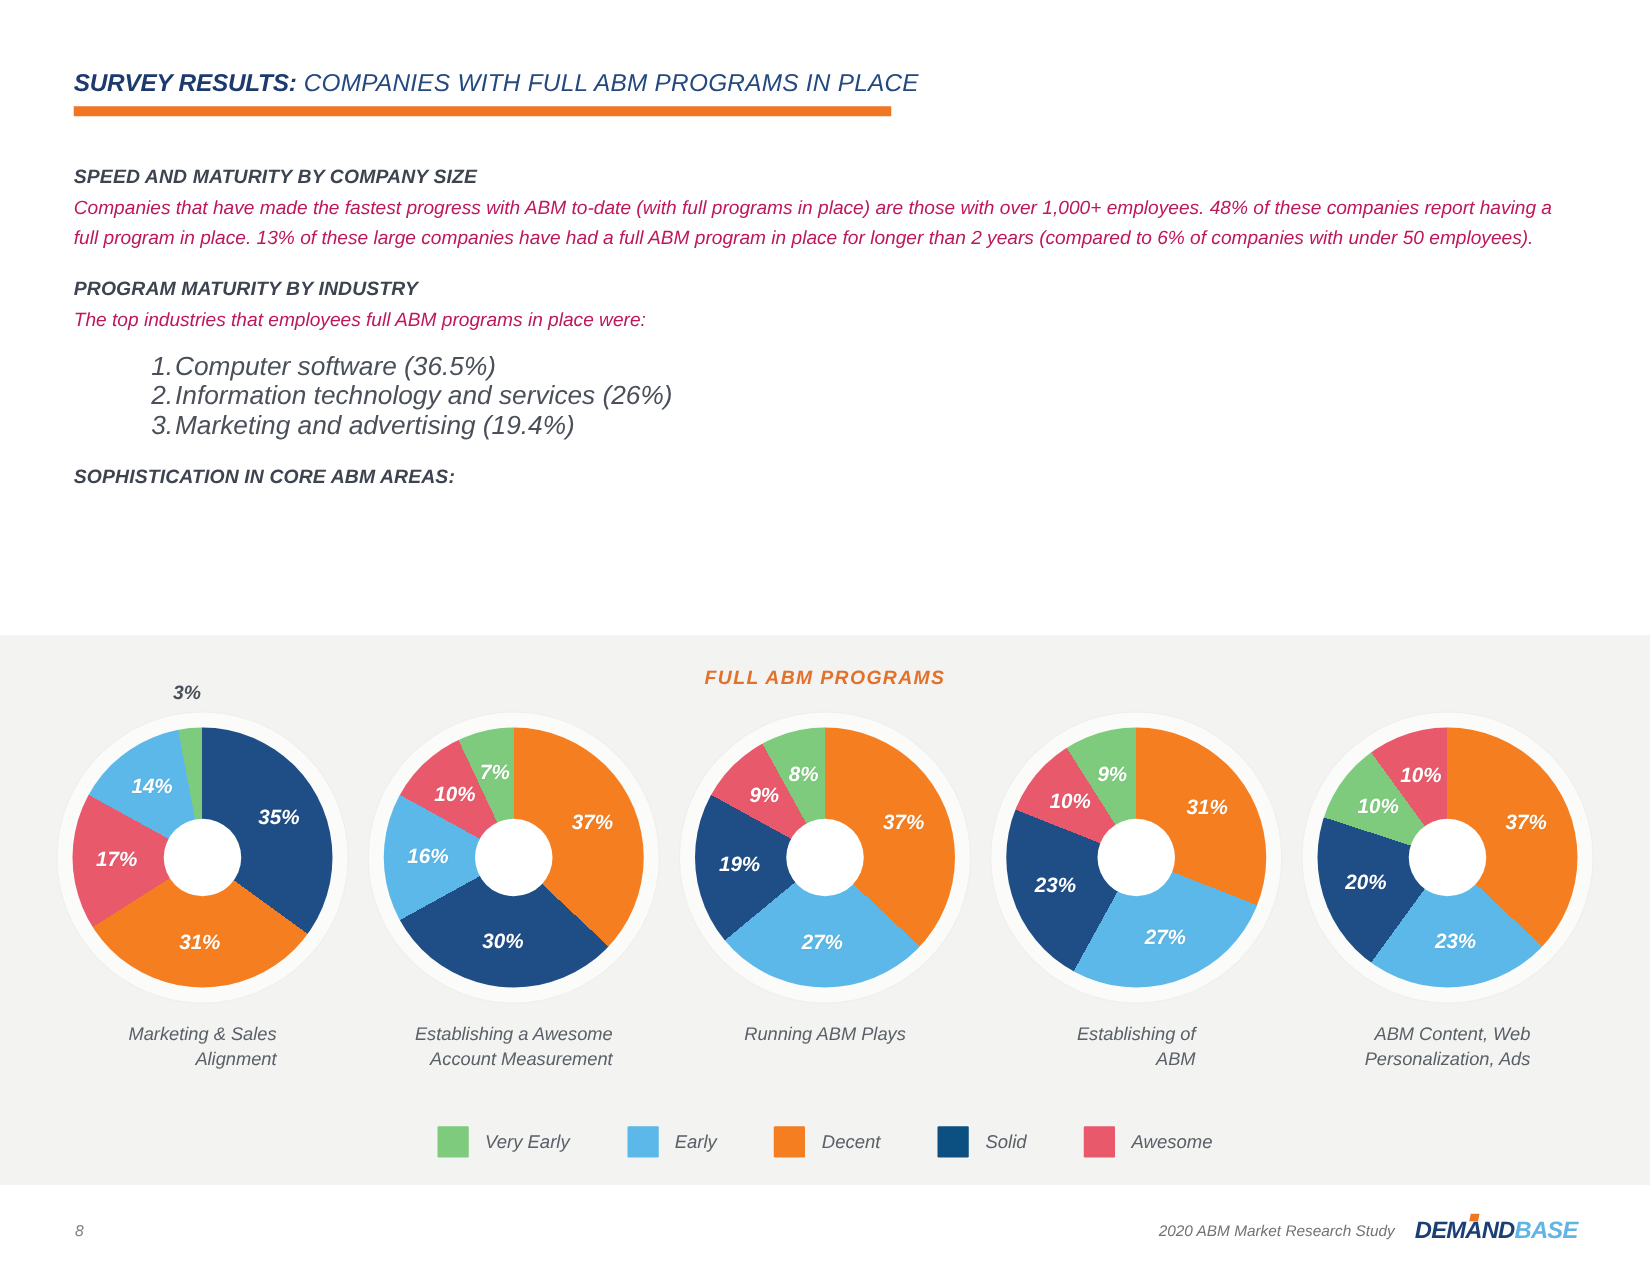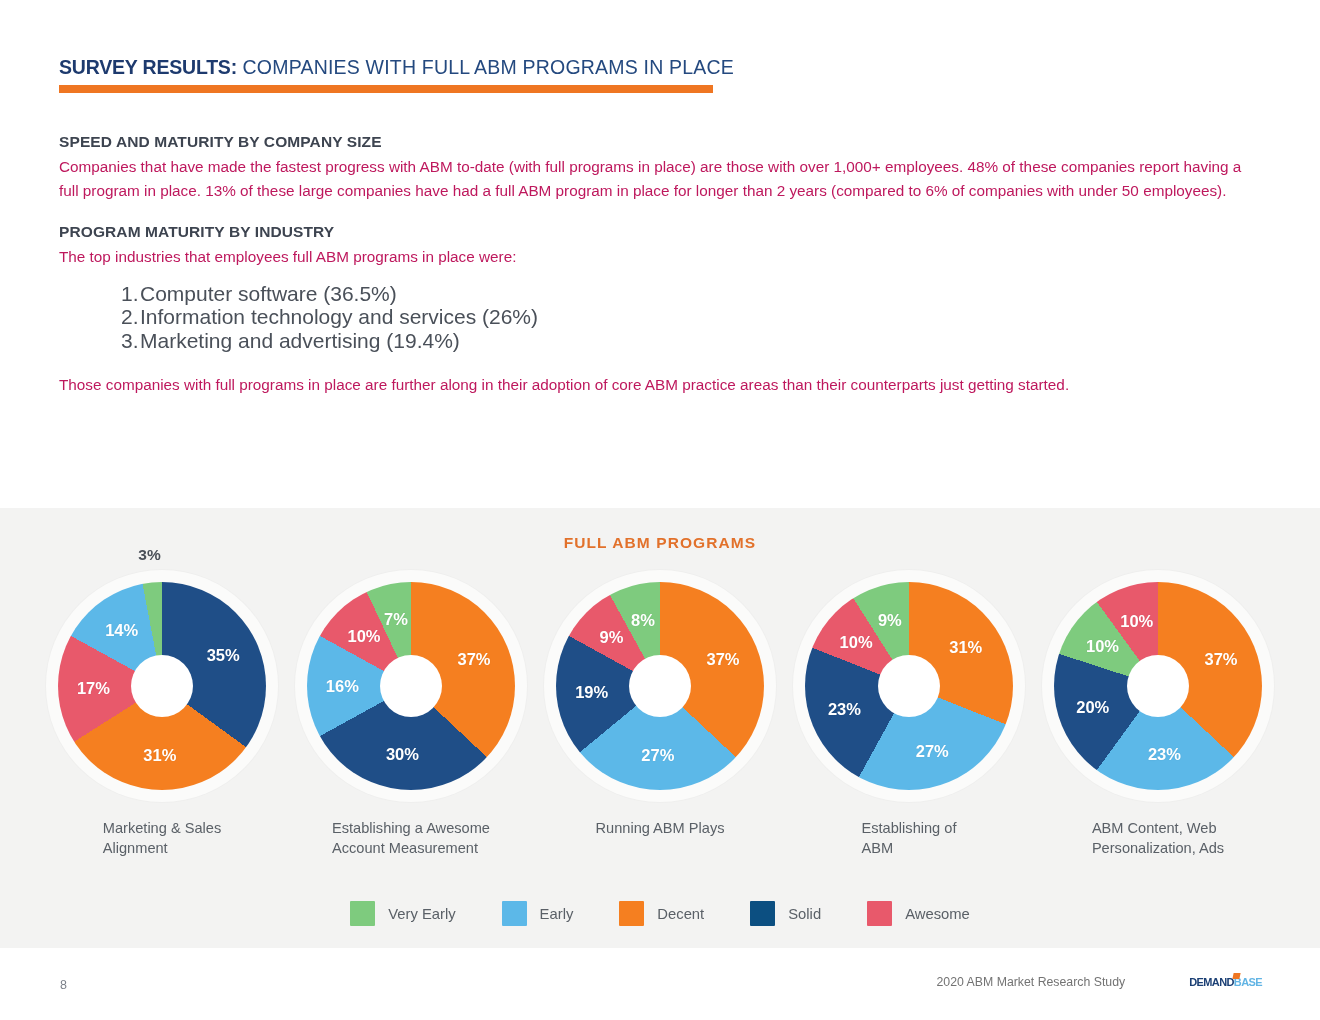--- a/index.html
+++ b/index.html
@@ -2,21 +2,21 @@
 <html><head>
 <meta charset="utf-8">
 <style>
   * { box-sizing: border-box; margin: 0; padding: 0; }
   html, body {
     width: 1320px; height: 1020px;
     background: #ffffff;
     font-family: "Liberation Sans", sans-serif;
     overflow: hidden;
   }
-  .page { position: relative; width: 1236px; height: 1020px; background:#fff; }
+  .page { position: relative; width: 1236px; height: 1020px; background:#fff;font-style:italic; }
 
   
   .header { position: absolute; left: 59px; top: 56px; width: 1200px; }
   .header-title { font-size: 19.5px; letter-spacing: .2px; color: #20386b; white-space: nowrap; }
   .header-title .strong { font-weight: 800; color: #1d3a6e; letter-spacing: -0.2px; }
   .header-title .rest { font-weight: 400; color: #24497f; }
   .header-rule { position: absolute; left: 0; top: 29px; width: 654px; height: 8px; background: #ef7622; }
 
   
   .body-area { position: absolute; left: 59px; top: 133px; width: 1200px; }
@@ -57,41 +57,41 @@
     position: absolute; left: 50%; top: 50%; width: 62px; height: 62px;
     margin: -31px 0 0 -31px; border-radius: 50%; background: #ffffff;
   }
   .slice-label {
     position: absolute; color: #ffffff; font-size: 16.5px; font-weight: 700;
     transform: translate(-50%, -50%); white-space: nowrap;
     text-shadow: 0 0 2px rgba(0,0,0,.08);
   }
   .slice-label.outside { color: #4a5059; text-shadow: none; font-size: 15.5px; }
   .chart-caption {
-    margin-top: 16px; text-align: left; font-size: 14.6px; line-height: 20px;
+    margin-top: 16px; text-align: right; font-size: 14.6px; line-height: 20px;
     color: #5a6067; font-weight: 400; max-width: 220px;
   }
 
   
   .legend {
     position: absolute; top: 393px; left: 0; width: 1320px;
     display: flex; justify-content: center; align-items: center; gap: 46px;
   }
   .legend-item { display: flex; align-items: center; gap: 13px; justify-content: center; }
   .legend-swatch { width: 25px; height: 25px; border-radius: 1px; }
   .legend-label { font-size: 14.8px; color: #5a6067; }
 
   
   .footer { position: absolute; left: 0; top: 966px; width: 1320px; height: 54px; }
   .page-num { position: absolute; left: 60px; top: 12px; font-size: 12.5px; color: #7c818a; }
   .footer-right {
     position: absolute; right: 58px; top: 9px; display: flex; align-items: center; gap: 16px;
   }
   .footer-note { font-size: 12.3px; color: #737373; }
-  .logo { position: relative; font-size: 11px; font-weight: 800; letter-spacing: -0.6px; line-height: 1; margin-left: 48px; }
+  .logo { position: relative; font-size: 19px; font-weight: 800; letter-spacing: -0.6px; line-height: 1; }
   .logo .dm { color: #1b3f74; }
   .logo .bs { color: #61b4e4; }
   .logo .tick {
     position: absolute; left: 44px; top: -4px; width: 7px; height: 6px;
     background: #ef7622; transform: skewX(-12deg);
   }
 </style>
 </head>
 <body>
 
@@ -118,21 +118,21 @@
       <ol class="ol-list">
         <li><span class="num">1.</span><span>Computer software (36.5%)</span></li>
         <li><span class="num">2.</span><span>Information technology and services (26%)</span></li>
         <li><span class="num">3.</span><span>Marketing and advertising (19.4%)</span></li>
       </ol>
     </div>
 
     <div class="block-gap"></div>
 
     <div>
-      <div class="sec-para">Those companies with full programs in place are further along in their adoption of core ABM practice areas than their counterparts just getting started.</div>
+      <div class="sec-head">SOPHISTICATION IN CORE ABM AREAS:</div>
     </div>
   </div>
 
   <div class="chart-panel">
     <div class="chart-title">FULL ABM PROGRAMS</div>
     <div class="charts-row" id="charts-row">
         <div class="chart-col">
           <div class="donut-wrap">
             <div class="halo"></div>
             <div class="donut" style="background: conic-gradient(rgb(31, 78, 135) 0%, rgb(31, 78, 135) 35%, rgb(245, 127, 32) 35%, rgb(245, 127, 32) 66%, rgb(232, 89, 107) 66%, rgb(232, 89, 107) 83%, rgb(92, 184, 232) 83%, rgb(92, 184, 232) 97%, rgb(126, 203, 126) 97%, rgb(126, 203, 126) 100%);"></div>

